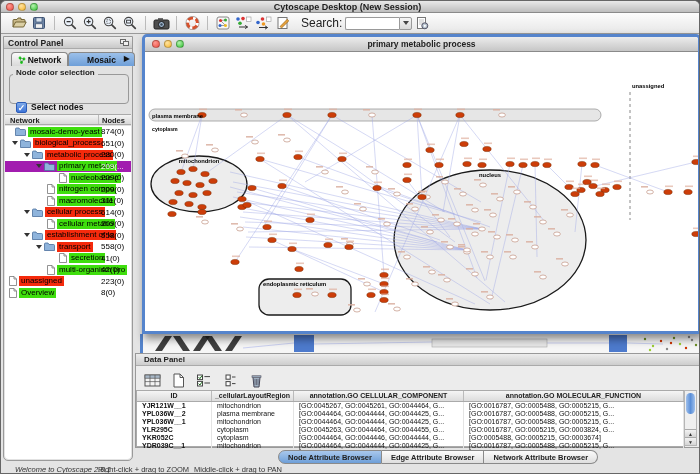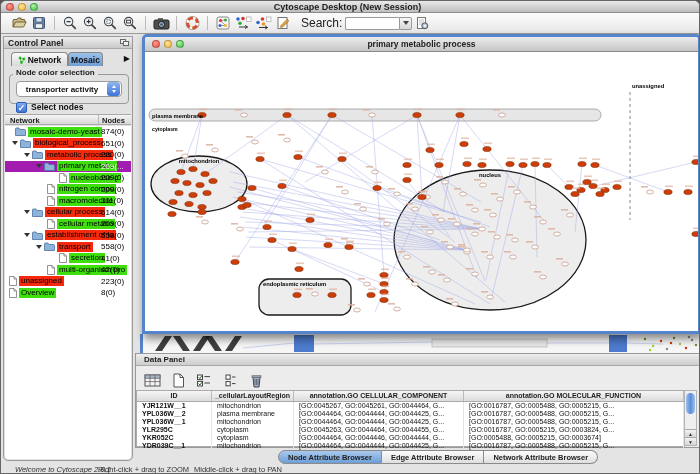--- a/index.html
+++ b/index.html
@@ -37,21 +37,21 @@
   #cp-header{position:relative;height:12px;background:linear-gradient(#EDEDED,#C9C9C9);
     border-bottom:1px solid #AAA;font-size:8.5px;font-weight:bold;color:#222;padding-left:4px;line-height:12px;}
   #cp-float{position:absolute;right:3px;top:2px;width:9px;height:8px;}
   #cp-float i{position:absolute;border:1px solid #666;background:#EEE;width:6px;height:5px;display:block;}
   #cp-float i+i{left:3px;top:2px;}
   #cp-tabs{position:relative;height:17px;padding-top:3px;}
   .cp-tab{position:absolute;top:3px;height:14px;font-size:8.5px;font-weight:bold;color:#111;
     border:1px solid #888;border-bottom:none;border-radius:4px 4px 0 0;
     display:flex;align-items:center;justify-content:center;gap:2px;}
   #tab-network{left:7px;width:57px;background:linear-gradient(#FAFAFA,#D9D9D9);}
-  #tab-mosaic{left:64px;width:35px;background:linear-gradient(#9CC0EA,#6E9FD8);text-align:center;}
+  #tab-mosaic{left:64px;width:67px;background:linear-gradient(#9CC0EA,#6E9FD8);text-align:center;}
   #cp-tab-arrow{position:absolute;right:2px;top:5px;font-size:8px;color:#111;}
   #cp-group{position:absolute;left:5px;top:37px;width:120px;height:30px;border:1px solid #999;border-radius:4px;}
   #cp-group-legend{position:absolute;left:9px;top:31px;background:#E2E2E2;padding:0 3px;
     font-size:8px;font-weight:bold;color:#222;}
   #cp-dropdown{position:absolute;left:12px;top:44px;width:106px;height:16px;background:#FFF;
     border:1px solid #9A9A9A;border-radius:4px;font-size:8px;font-weight:bold;color:#111;
     display:flex;align-items:center;}
   #cp-dropdown .val{flex:1;text-align:center;}
   #cp-dd-stepper{width:13px;height:14px;margin-right:1px;border-radius:3px;
     background:linear-gradient(#8FB4EE,#3D74D8);display:flex;flex-direction:column;align-items:center;justify-content:center;}
@@ -295,27 +295,20 @@
             </svg>
           <span>Network</span>
         </div>
         <div class="cp-tab" id="tab-mosaic">
           <span>Mosaic</span>
         </div>
         <span id="cp-tab-arrow">▶</span>
       </div>
       <div id="cp-group"></div>
       <span id="cp-group-legend">Node color selection</span>
-      <div id="cp-dropdown">
-        <span class="val">transporter activity</span>
-        <span id="cp-dd-stepper">
-            <i class="up"></i>
-            <i class="dn"></i>
-          </span>
-      </div>
       <div id="cp-checkrow">
         <span id="cp-checkbox">✓</span>
         <span id="cp-checklabel">Select nodes</span>
       </div>
       <div id="cp-treeheader">
         <span class="c1">Network</span>
         <span class="dv"></span>
         <span class="c2">Nodes</span>
       </div>
       <div id="tree-rows">

